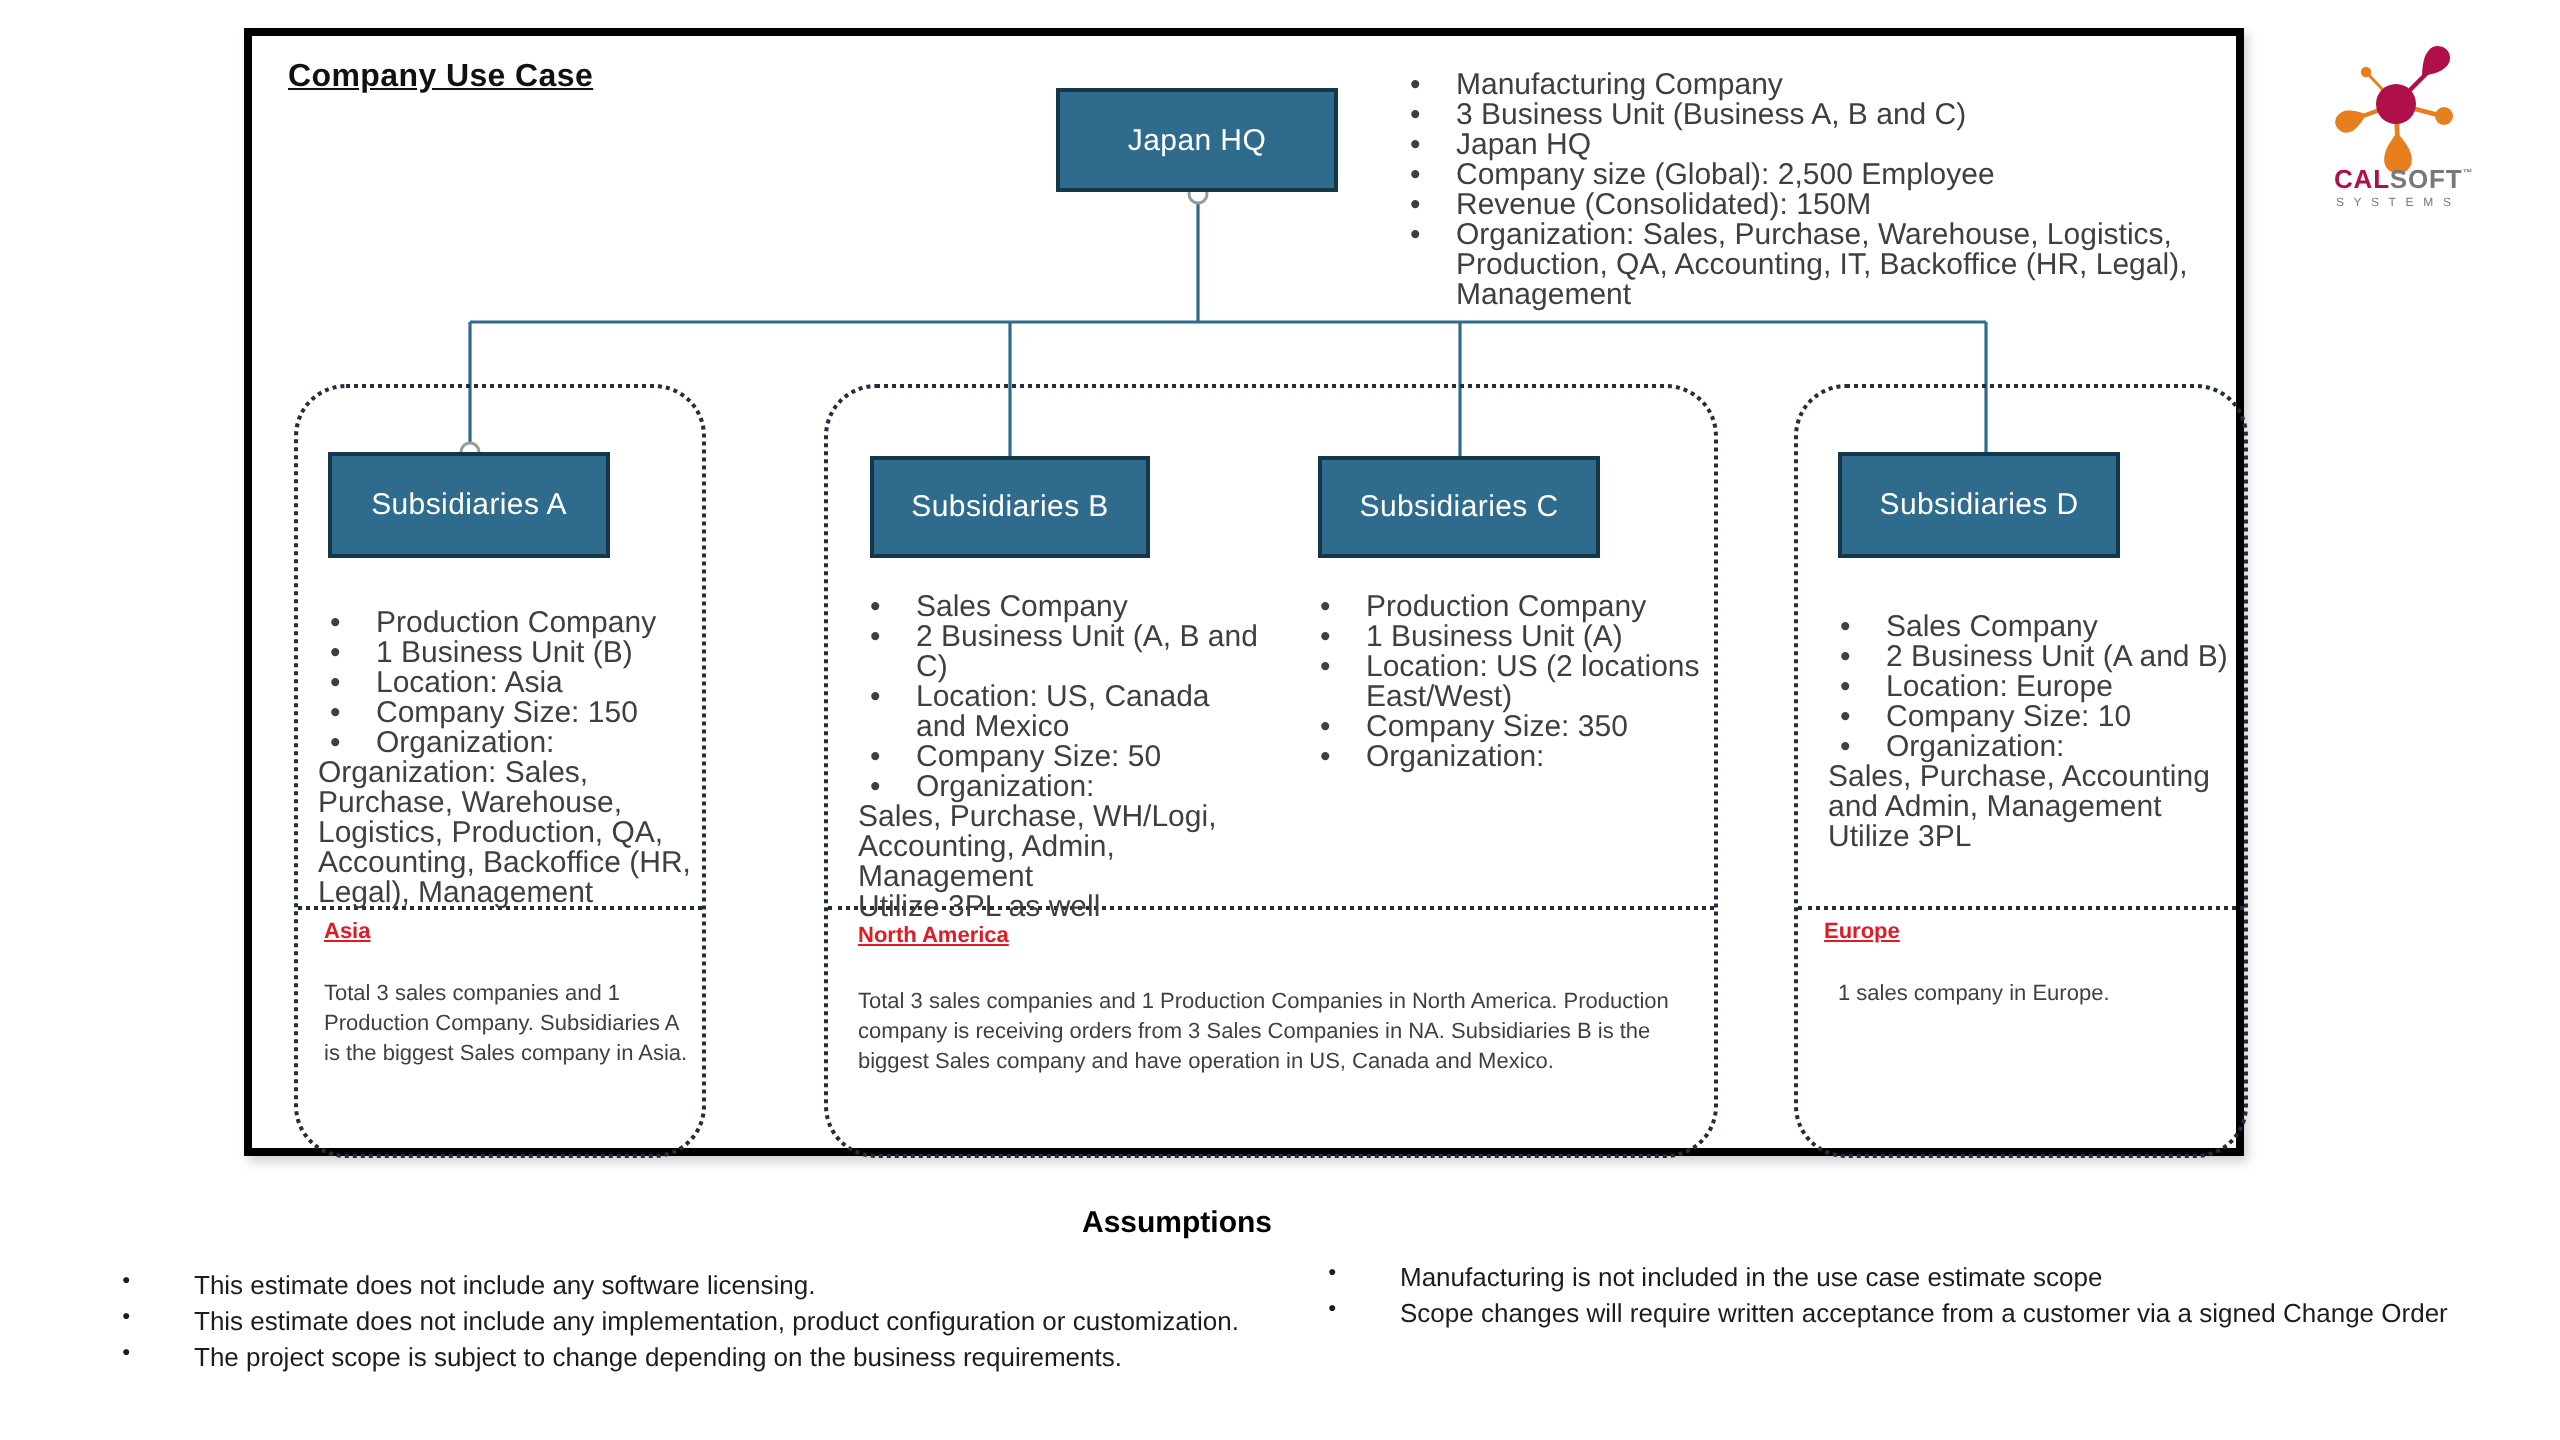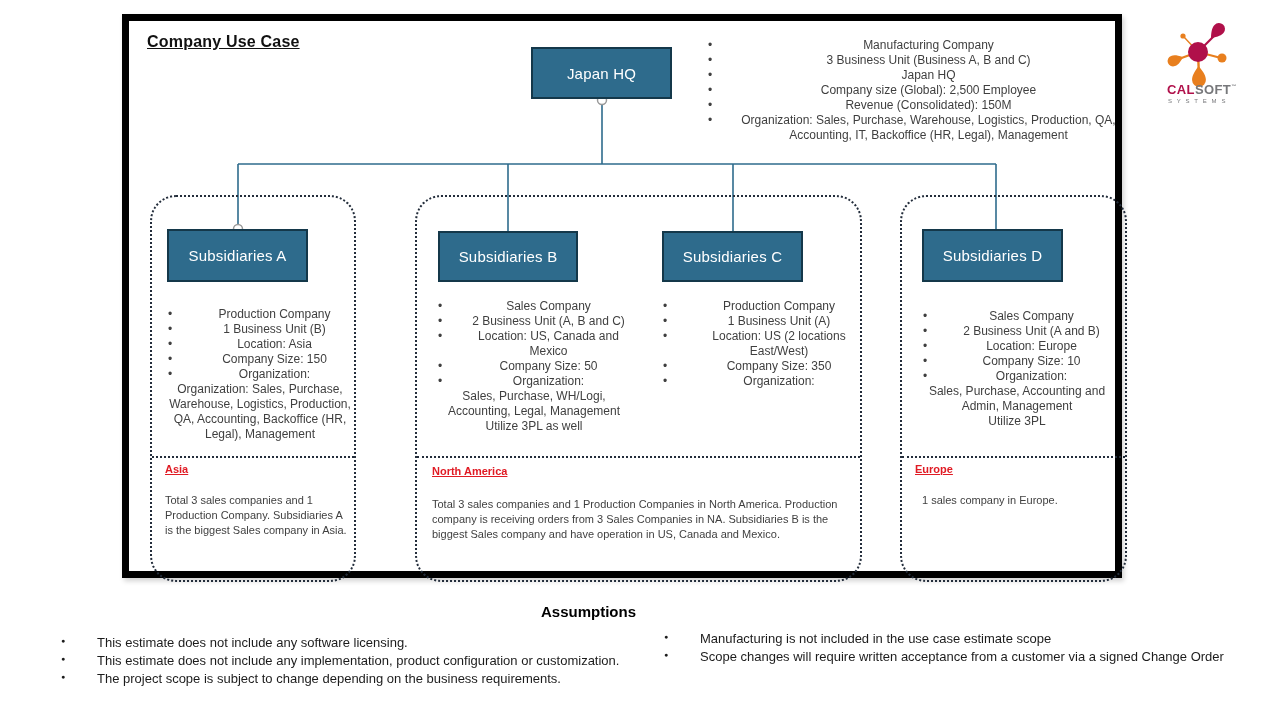--- a/index.html
+++ b/index.html
@@ -2,21 +2,21 @@
 <html><head>
 <meta charset="utf-8">
 <style>
   * { box-sizing: border-box; margin: 0; padding: 0; }
   html,body { width:1280px; height:720px; background:#ffffff; overflow:hidden;
               font-family:"Liberation Sans", sans-serif; }
   .abs { position:absolute; }
 
   
   #slide { position:absolute; left:122px; top:14px; width:1000px; height:564px;
-           background:#ffffff; border:7px solid #000000;
+           background:#ffffff; border:4px solid #000000;
            box-shadow:2px 3px 5px rgba(0,0,0,0.18); }
   #slide-title { left:18px; top:12px; font-size:16px; font-weight:bold;
                  color:#111; text-decoration:underline; letter-spacing:0.2px; }
 
   
   .node { position:absolute; background:#2e6b8c; border:2px solid #14384a;
           color:#ffffff; display:flex; align-items:center; justify-content:center;
           font-size:15px; letter-spacing:0.2px; }
   #hq-node   { left:402px; top:26px;  width:141px; height:52px; }
   #subA-node { left:38px;  top:208px; width:141px; height:53px; }
@@ -30,21 +30,21 @@
 
   
   .container { position:absolute; border:2px dotted #232d3b; border-radius:26px; }
   #contA  { left:21px;  top:174px; width:206px; height:387px; }
   #contBC { left:286px; top:174px; width:447px; height:387px; }
   #contD  { left:771px; top:174px; width:227px; height:387px; }
   .divider { position:absolute; left:0; right:0; top:259px;
              border-top:2px dotted #232d3b; }
 
   
-  .blist { position:absolute; font-size:12px; line-height:15px; color:#3f3f3f;text-align:center; }
+  .blist { position:absolute; font-size:15px; line-height:15px; color:#3f3f3f; }
   .bi { position:relative; padding-left:29px; }
   .bi::before { content:"\2022"; position:absolute; left:6px; }
   .pi { padding-left:0; }
   #hq-list   { left:573px; top:17px;  width:424px; }
   #subA-list { left:33px;  top:286px; width:196px; }
   #subB-list { left:303px; top:278px; width:204px; }
   #subC-list { left:528px; top:278px; width:215px; }
   #subD-list { left:788px; top:288px; width:200px; }
 
   
@@ -124,21 +124,21 @@
     <div class="bi">Organization:</div>
     <div class="pi">Organization: Sales, Purchase, Warehouse, Logistics, Production, QA, Accounting, Backoffice (HR, Legal), Management</div>
   </div>
 
   <div id="subB-list" class="blist">
     <div class="bi">Sales Company</div>
     <div class="bi">2 Business Unit (A, B and C)</div>
     <div class="bi">Location: US, Canada and Mexico</div>
     <div class="bi">Company Size: 50</div>
     <div class="bi">Organization:</div>
-    <div class="pi">Sales, Purchase, WH/Logi, Accounting, Legal, Management</div>
+    <div class="pi">Sales, Purchase, WH/Logi, Accounting, Admin, Management</div>
     <div class="pi">Utilize 3PL as well</div>
   </div>
 
   <div id="subC-list" class="blist">
     <div class="bi">Production Company</div>
     <div class="bi">1 Business Unit (A)</div>
     <div class="bi">Location: US (2 locations East/West)</div>
     <div class="bi">Company Size: 350</div>
     <div class="bi">Organization:</div>
   </div>

